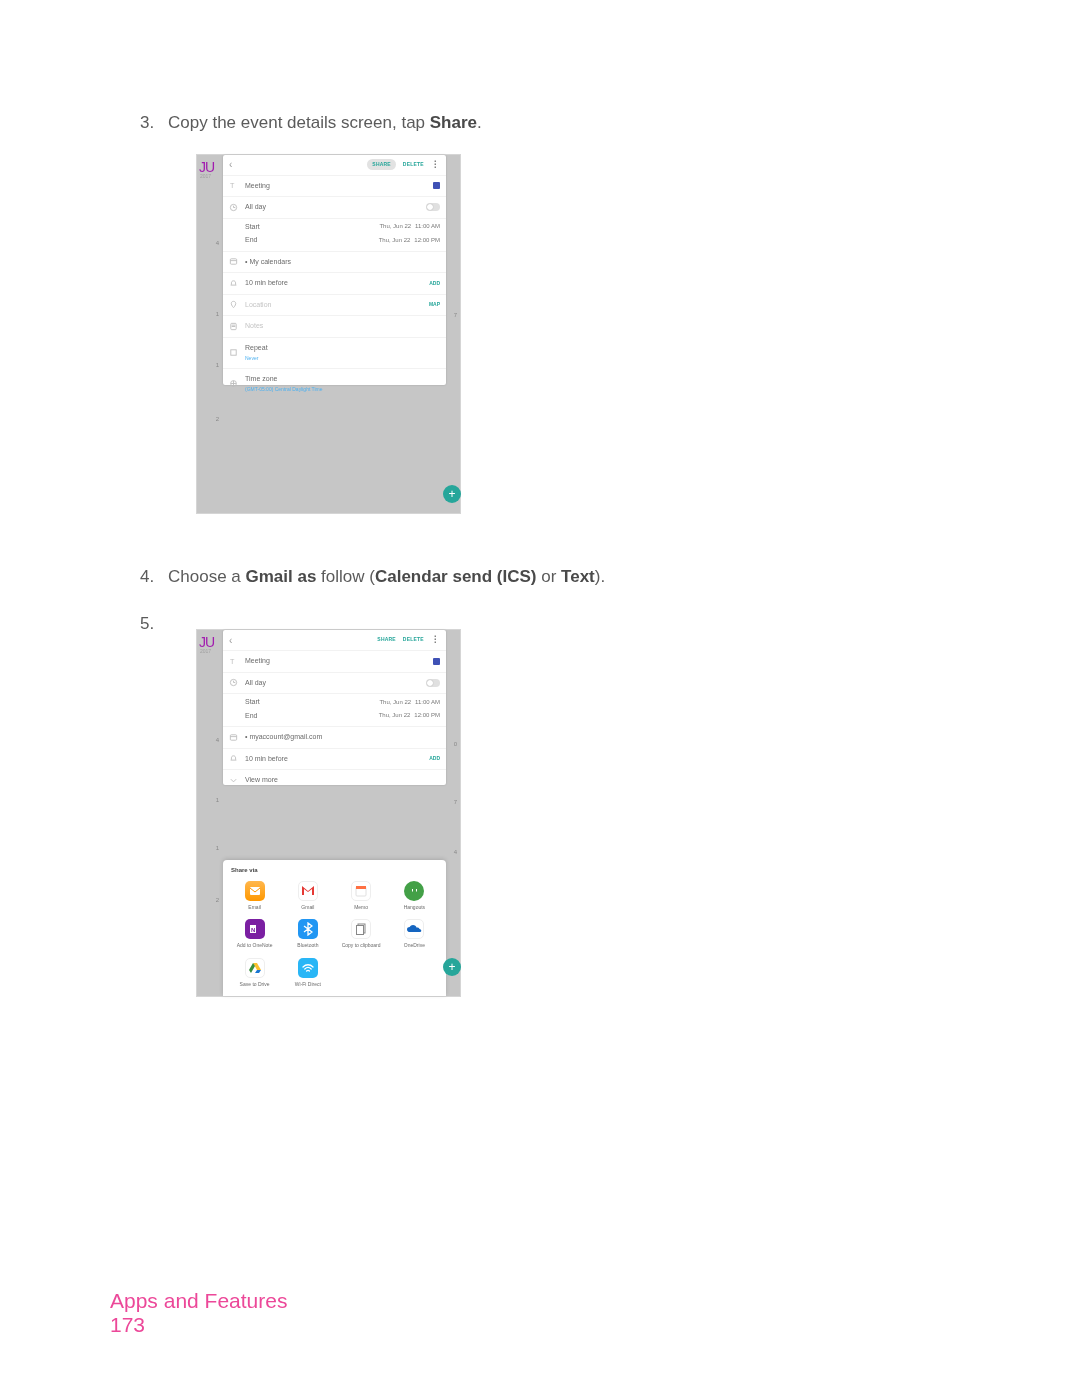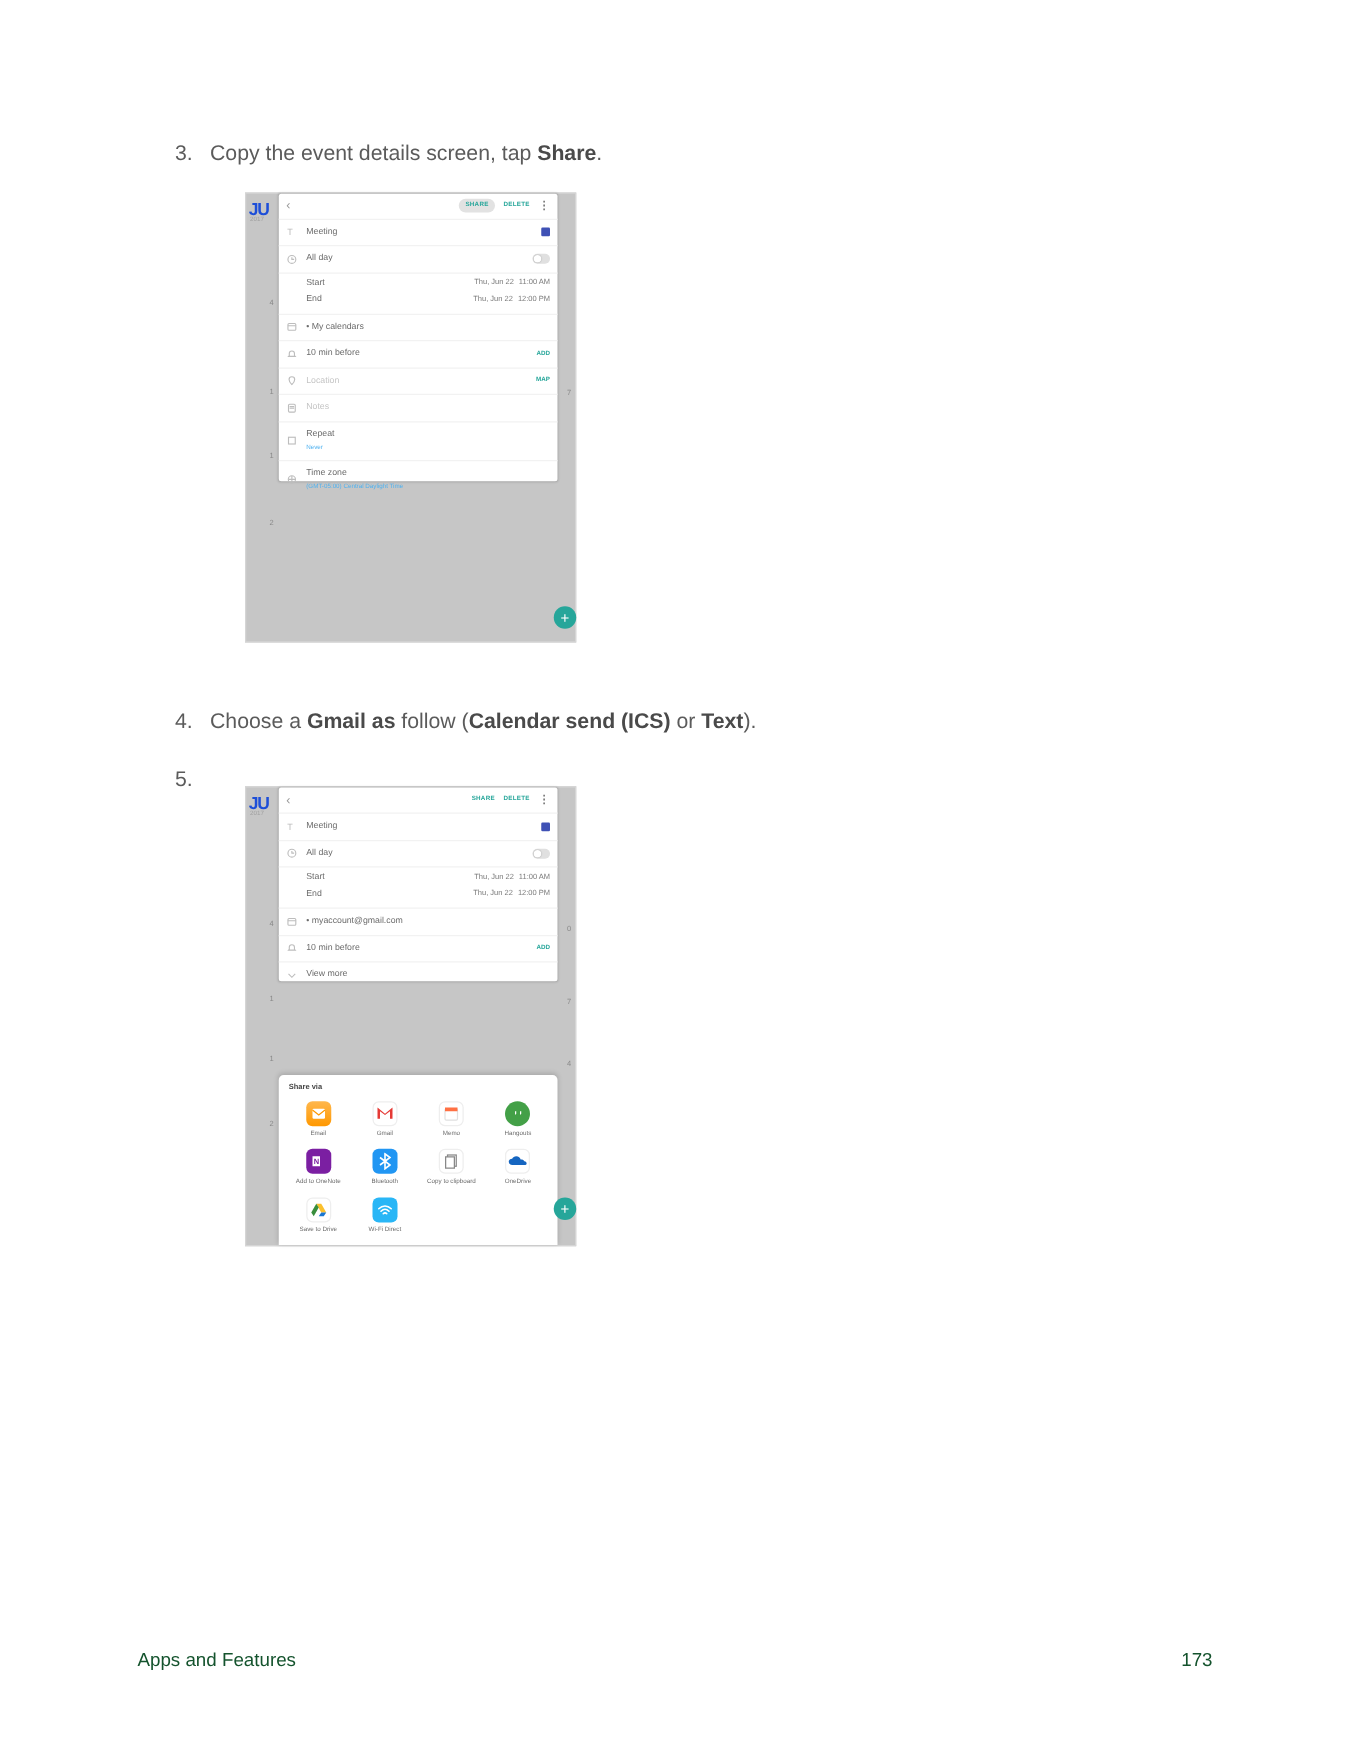--- a/index.html
+++ b/index.html
@@ -48,22 +48,22 @@
   }
   .ph-left {
     position: absolute;
     left: 0; top: 0; bottom: 0;
     width: 26px;
   }
   .ph-month {
     position: absolute;
     top: 2px; left: 2px;
     font-size: 14px;
-    font-weight: 700;
-    color: #1d4ed8;
+    font-weight: 400;
+    color: #a21caf;
     letter-spacing: -1px;
   }
   .ph-year {
     position: absolute;
     top: 18px; left: 3px;
     font-size: 5px;
     color: #a0a0a0;
   }
   .ph-leftnums { position:absolute; left:0; width:26px; }
   .ph-leftnums div {
@@ -158,22 +158,23 @@
   }
   .app .ic svg { display:block; }
 
   .footer {
     position: absolute;
     bottom: 60px;
     left: 110px;
     right: 110px;
     display:flex;
     justify-content: space-between;
-    font-size: 15px;
-    color: #14532d;
+    font-size: 21px;
+    color: #ec4899;
+    flex-direction: column;
   }
 </style>
 </head>
 <body>
 
 <div class="page">
   <ol class="steps">
 
     <li>
       <span class="num">3.</span>

